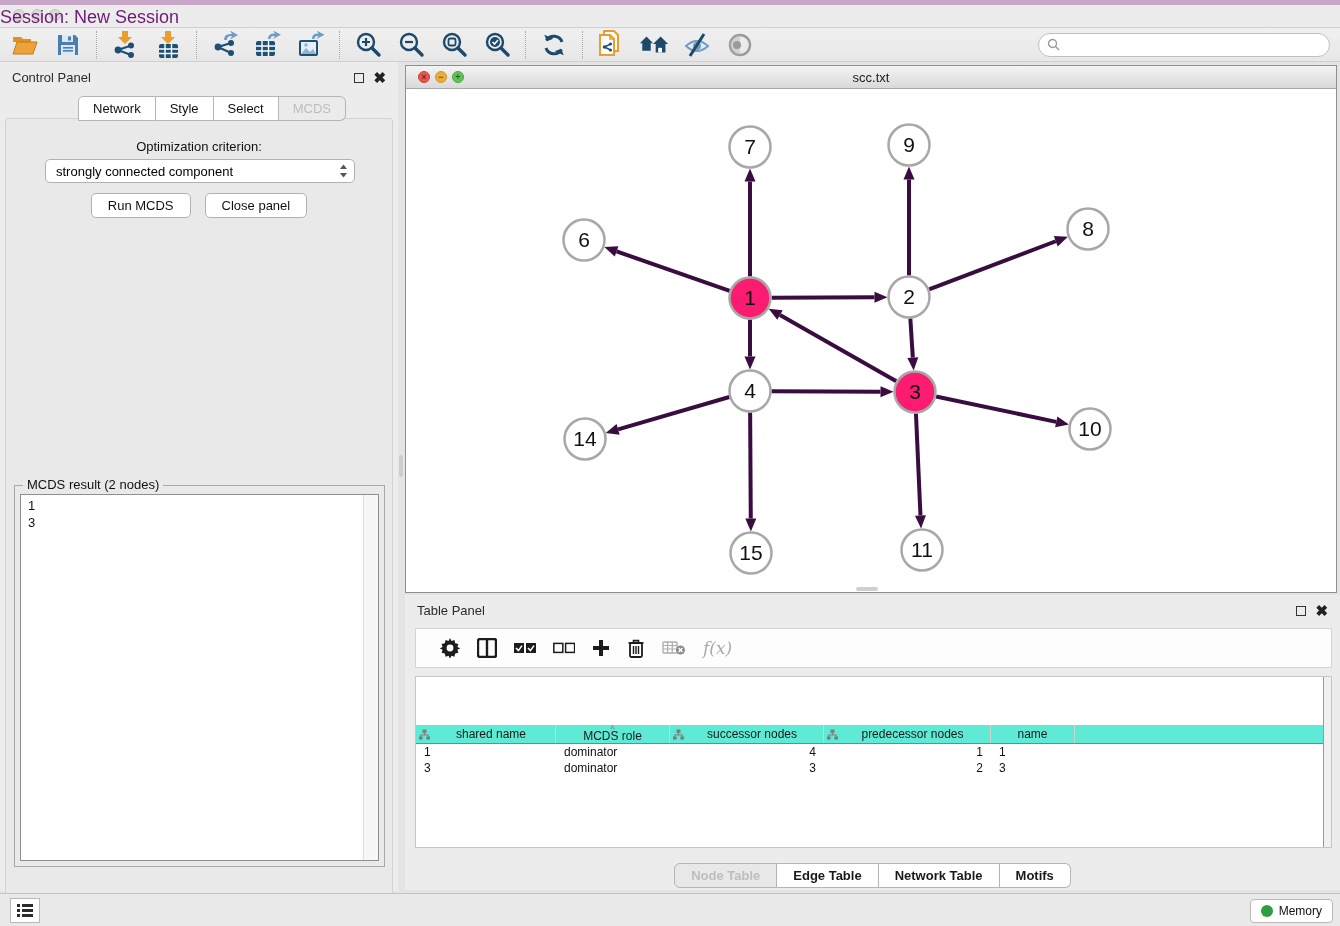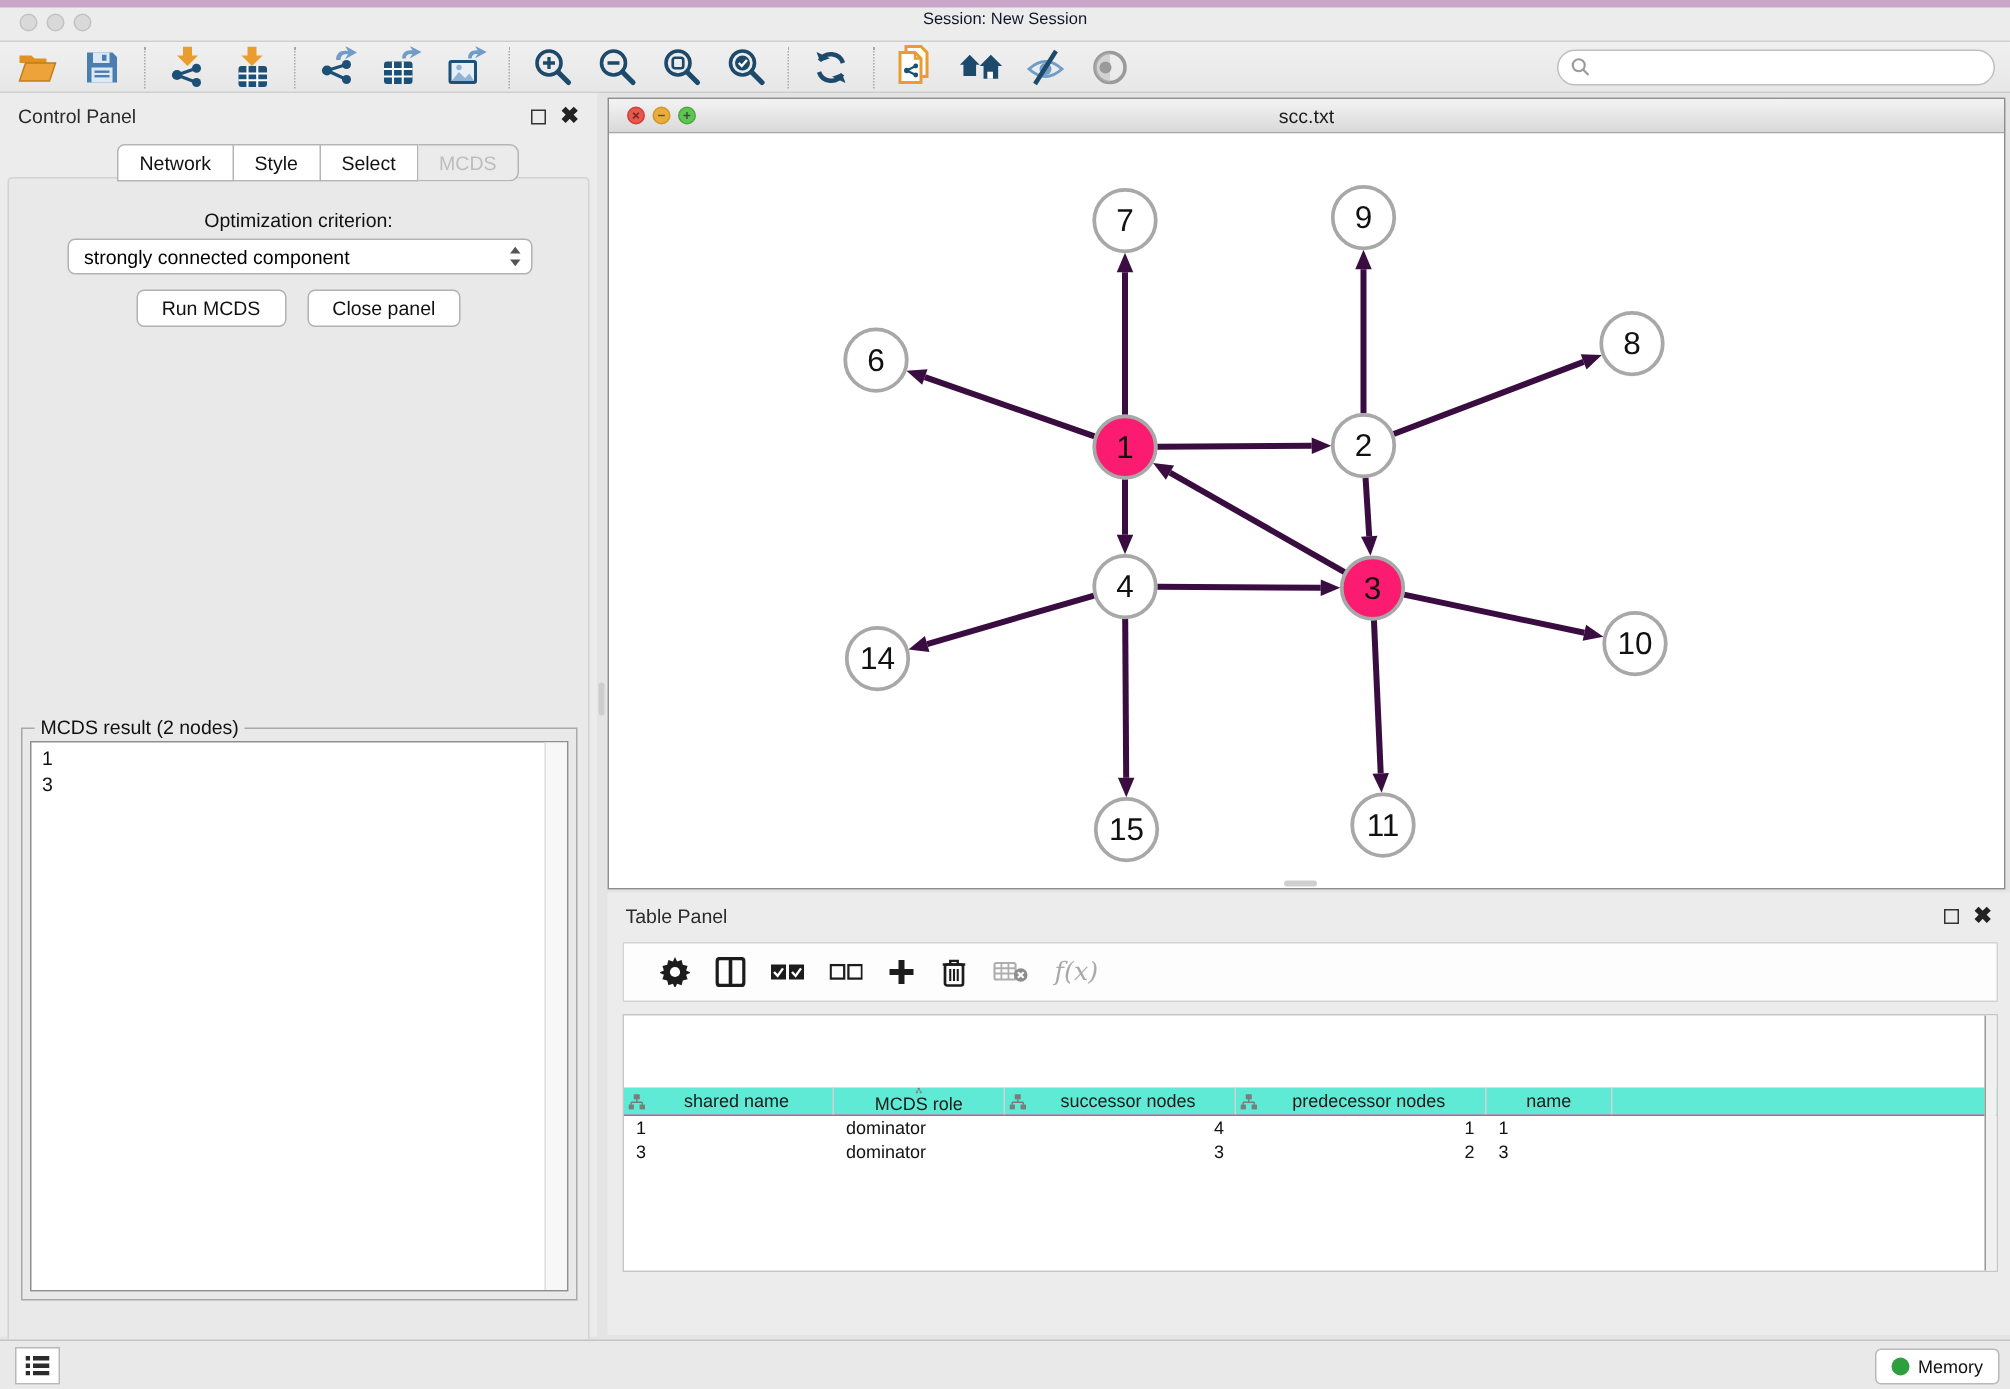--- a/index.html
+++ b/index.html
@@ -3,21 +3,21 @@
 <meta charset="utf-8">
 <style>
   * { margin:0; padding:0; box-sizing:border-box; }
   html,body { width:1340px; height:926px; }
   body { font-family:"Liberation Sans", sans-serif; background:#e4e4e4; overflow:hidden; }
   #app { position:relative; width:1340px; height:926px; background:#e4e4e4; }
 
   
   #titlebar { position:absolute; left:0; top:0; width:1340px; height:28px; background:#ececec; border-bottom:1px solid #cfcfcf; }
   #titlebar .purple-strip { position:absolute; left:0; top:0; width:100%; height:5px; background:#c7a6c8; }
-  #titlebar .win-title { position:absolute; left:0; top:7px; width:100%; text-align:center; font-size:11px; color:#0f172a; }
+  #titlebar .win-title { position:absolute; left:0; top:7px; width:100%; font-size:18px; color:#701a75; }
   .traffic { position:absolute; border-radius:50%; }
   #titlebar .traffic { width:12px; height:12px; top:9px; background:#d9d9d9; border:1px solid #c2c2c2; }
 
   
   #toolbar { position:absolute; left:0; top:28px; width:1340px; height:34px; background:linear-gradient(#f0f0f0,#e7e7e7); border-bottom:1px solid #cfcfcf; display:flex; align-items:center; padding:0 10px; gap:13px; }
   .tb-divider { width:1px; height:28px; border-left:1px dotted #a8a8a8; }
   .tb-icon { width:30px; height:30px; display:flex; align-items:center; justify-content:center; cursor:default; }
   #search-box { margin-left:auto; width:292px; height:24px; background:#fff; border:1px solid #bfbfbf; border-radius:12px; display:flex; align-items:center; padding:0 8px; }
   #search-box input { border:none; outline:none; flex:1; font-size:12px; margin-left:5px; background:transparent; }
 
@@ -496,20 +496,26 @@
           <div class="tr-row">
             <div class="td-cell" style="width: 140px; text-align: left;">3</div>
             <div class="td-cell" style="width: 114px; text-align: left;">dominator</div>
             <div class="td-cell" style="width: 154px; text-align: right;">3</div>
             <div class="td-cell" style="width: 167px; text-align: right;">2</div>
             <div class="td-cell" style="width: 84px; text-align: left;">3</div>
           </div>
         </div>
       <div id="tp-vscroll"></div>
     </div>
+    <div id="tp-tabs">
+        <div class="tp-tab disabled-active">Node Table</div>
+        <div class="tp-tab">Edge Table</div>
+        <div class="tp-tab">Network Table</div>
+        <div class="tp-tab">Motifs</div>
+      </div>
   </div>
 
   <div id="status-bar">
     <div id="list-btn">
       <svg width="16" height="13" viewBox="0 0 16 13">
           <rect x="0" y="0" width="3" height="3" fill="#2c2c2c"></rect>
           <rect x="5" y="0" width="11" height="3" fill="#2c2c2c"></rect>
           <rect x="0" y="5" width="3" height="3" fill="#2c2c2c"></rect>
           <rect x="5" y="5" width="11" height="3" fill="#2c2c2c"></rect>
           <rect x="0" y="10" width="3" height="3" fill="#2c2c2c"></rect>

